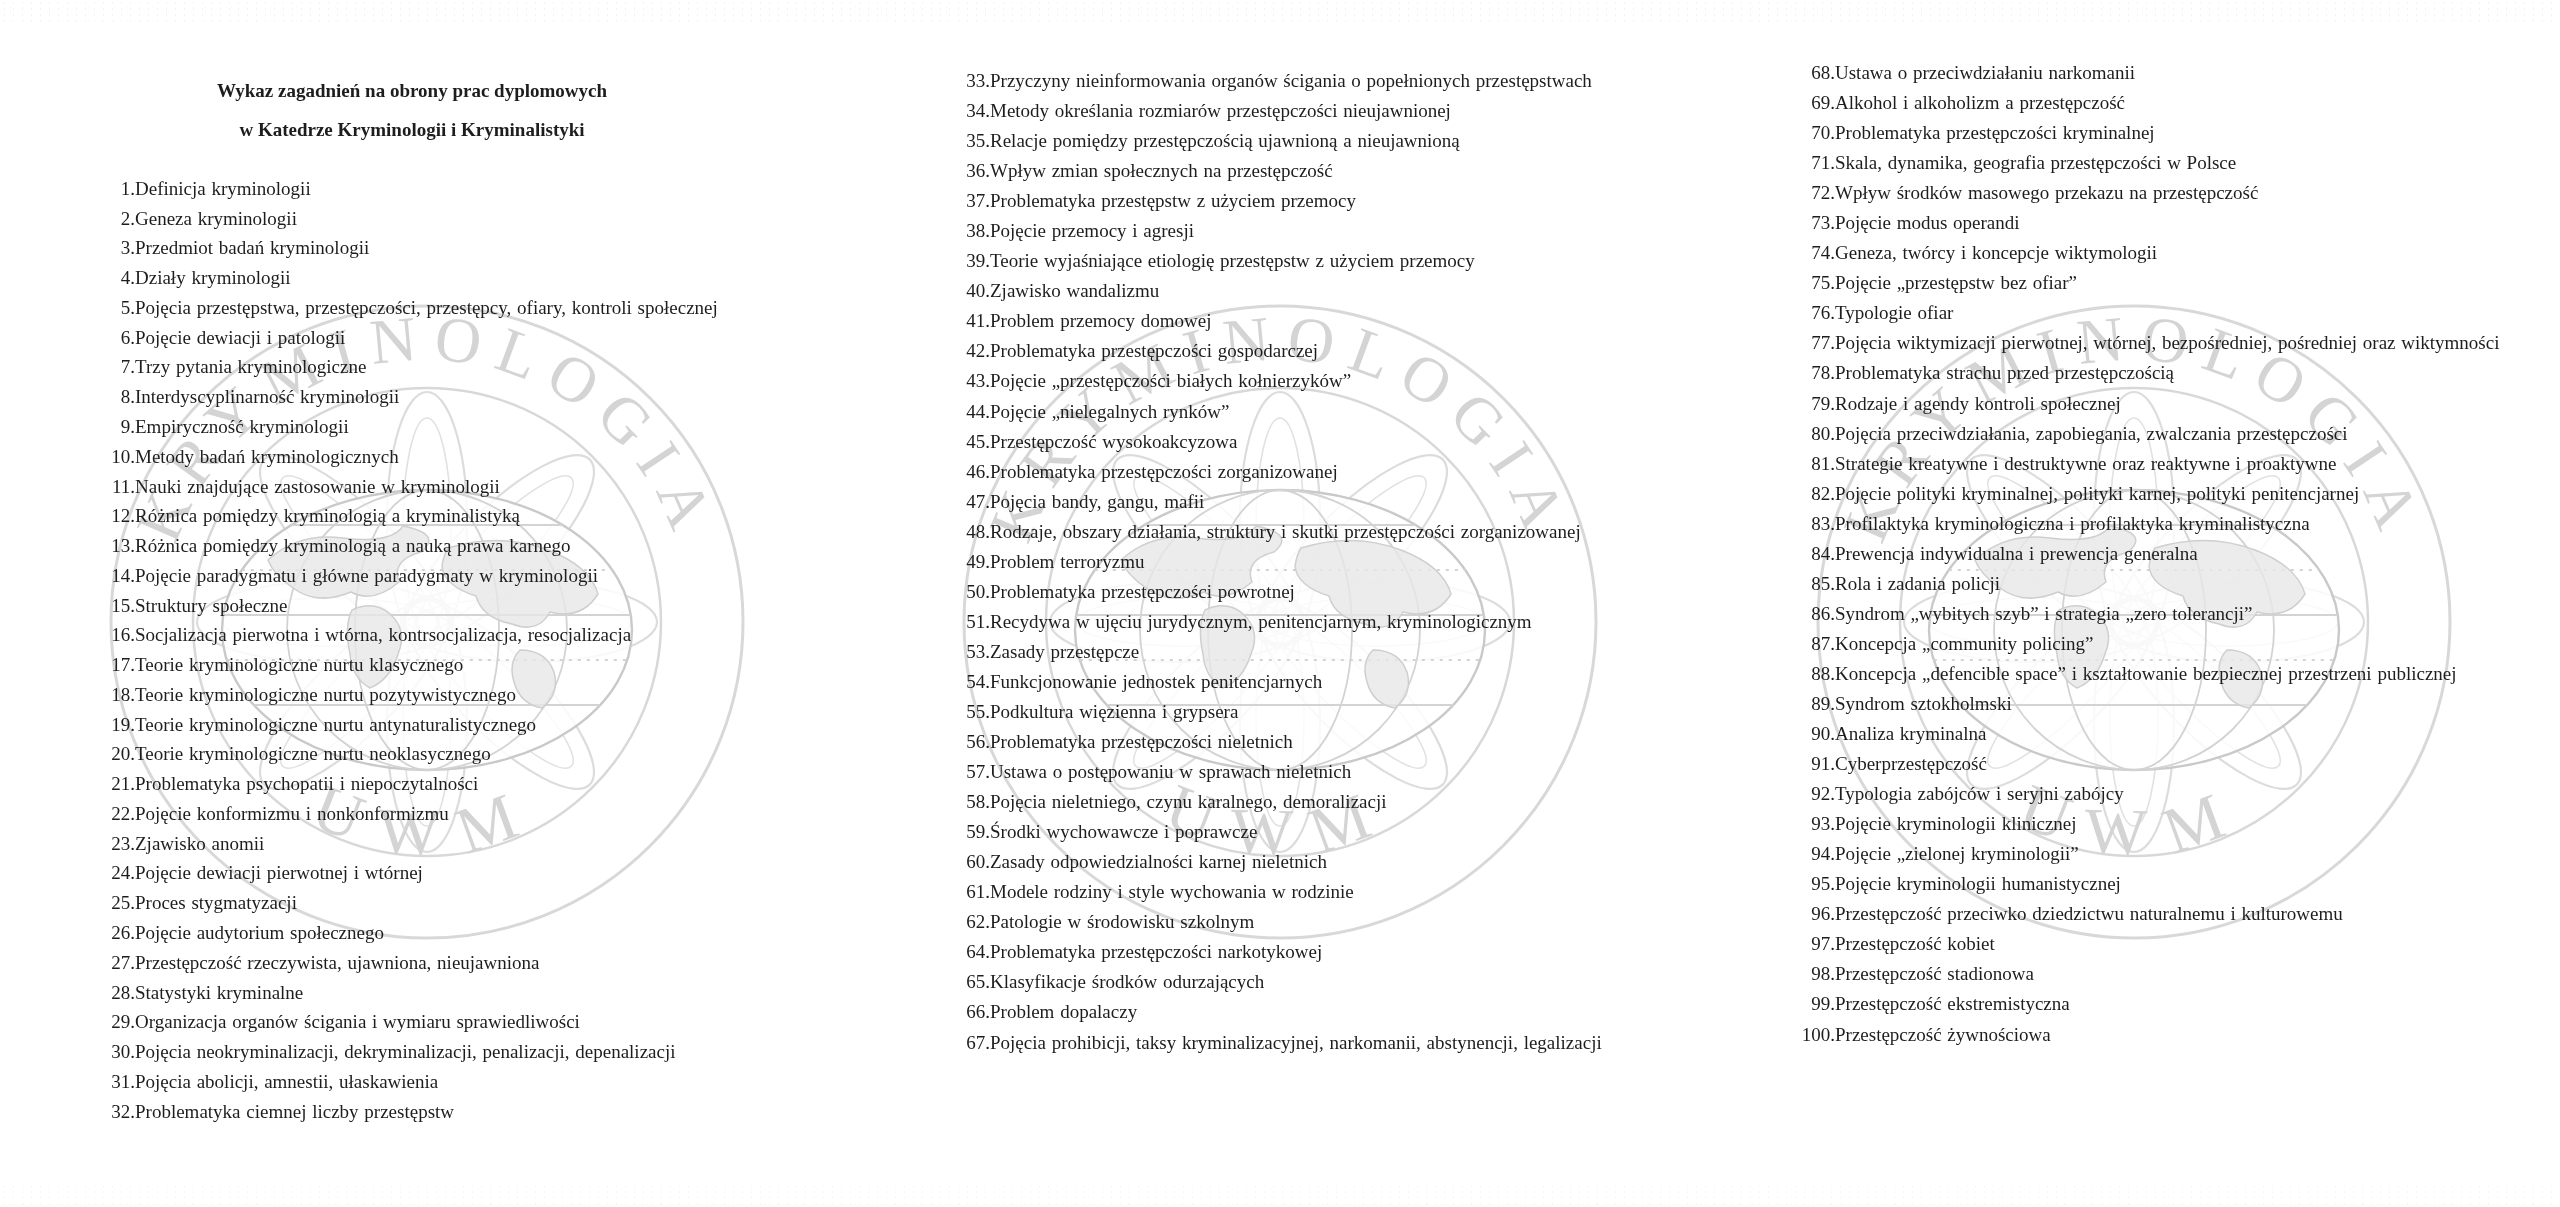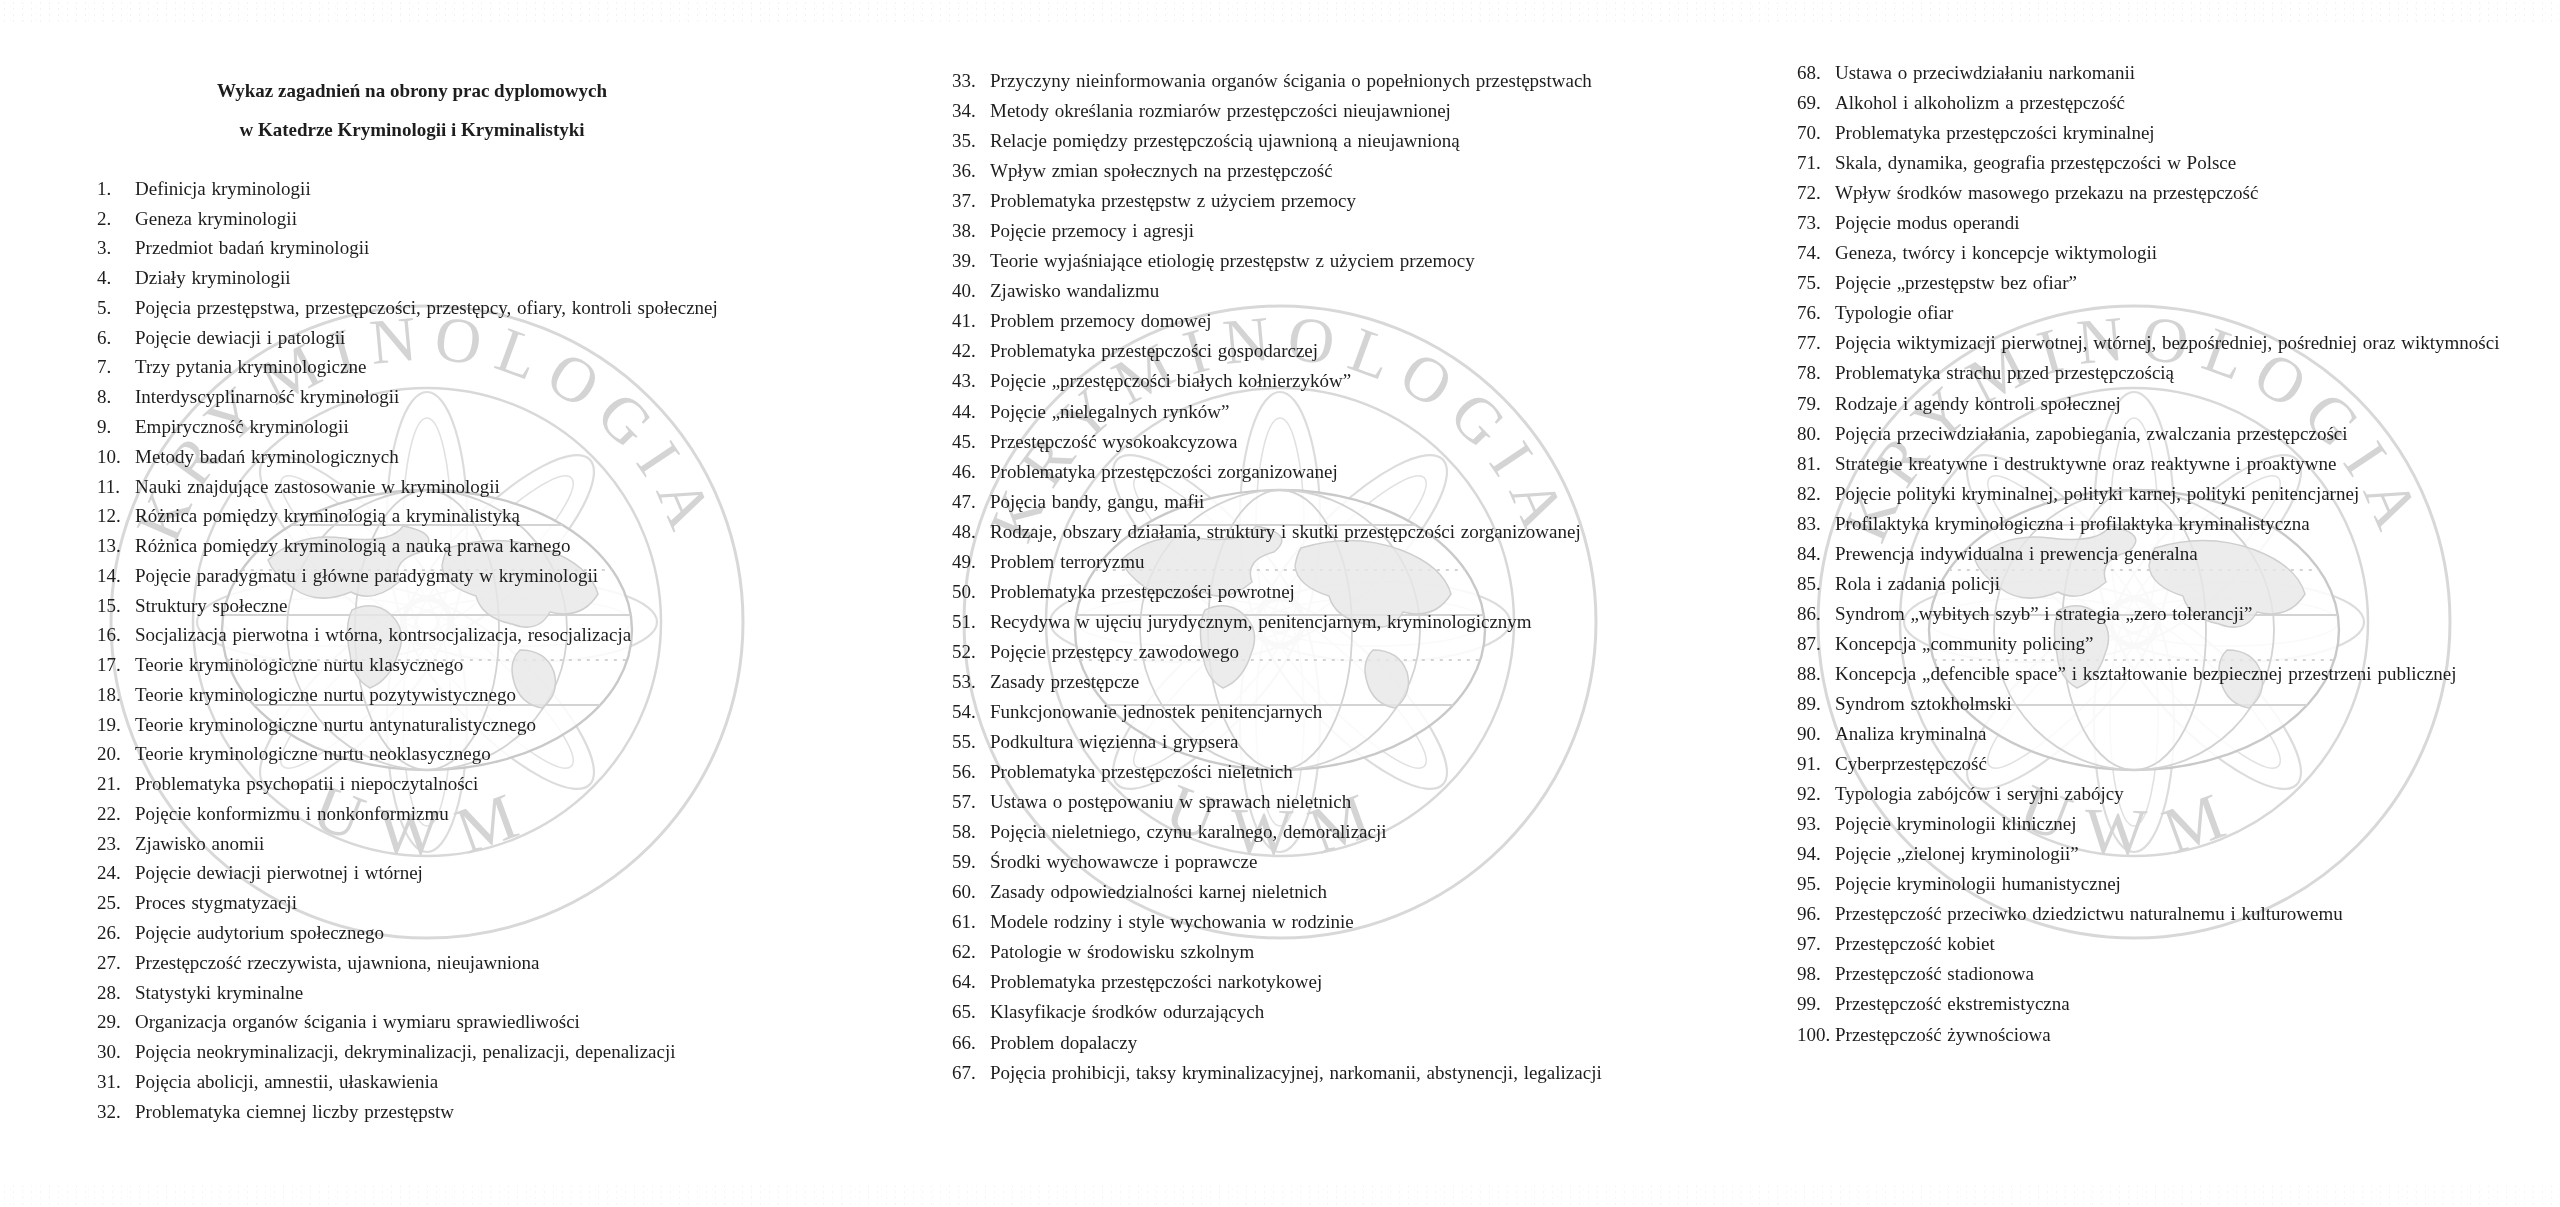--- a/index.html
+++ b/index.html
@@ -14,21 +14,21 @@
   #page3{left:1707px;}
   .watermark{position:absolute;left:0;top:0;width:853px;height:1207px;z-index:0;pointer-events:none;}
   .content{position:absolute;inset:0;z-index:1;}
   .doc-title{
     position:absolute;left:62px;top:72px;width:700px;
     text-align:center;font-weight:bold;font-size:19px;line-height:38.5px;
     white-space:nowrap;
   }
   .topics{
     position:absolute;margin:0;padding:0;list-style:none;
-    font-size:19px;word-spacing:1px;
+    font-size:19px;word-spacing:1px;text-align:right;
   }
   #col1{left:97px;top:174px;}
   #col2{left:99px;top:66px;}
   #col3{left:90px;top:58px;}
   #col1 li{height:29.78px;}
   #col2 li,#col3 li{height:30.05px;}
   .topics li{display:flex;align-items:center;white-space:nowrap;}
   .topics .num{flex:0 0 auto;min-width:38px;}
   .topics .txt{flex:0 0 auto;}
   .noise{
@@ -370,24 +370,20 @@
         </li>
         <li>
           <span class="num">50.</span>
           <span class="txt">Problematyka przestępczości powrotnej</span>
         </li>
         <li>
           <span class="num">51.</span>
           <span class="txt">Recydywa w ujęciu jurydycznym, penitencjarnym, kryminologicznym</span>
         </li>
         <li>
-          <span class="num">52.</span>
-          <span class="txt">Pojęcie przestępcy zawodowego</span>
-        </li>
-        <li>
           <span class="num">53.</span>
           <span class="txt">Zasady przestępcze</span>
         </li>
         <li>
           <span class="num">54.</span>
           <span class="txt">Funkcjonowanie jednostek penitencjarnych</span>
         </li>
         <li>
           <span class="num">55.</span>
           <span class="txt">Podkultura więzienna i grypsera</span>

